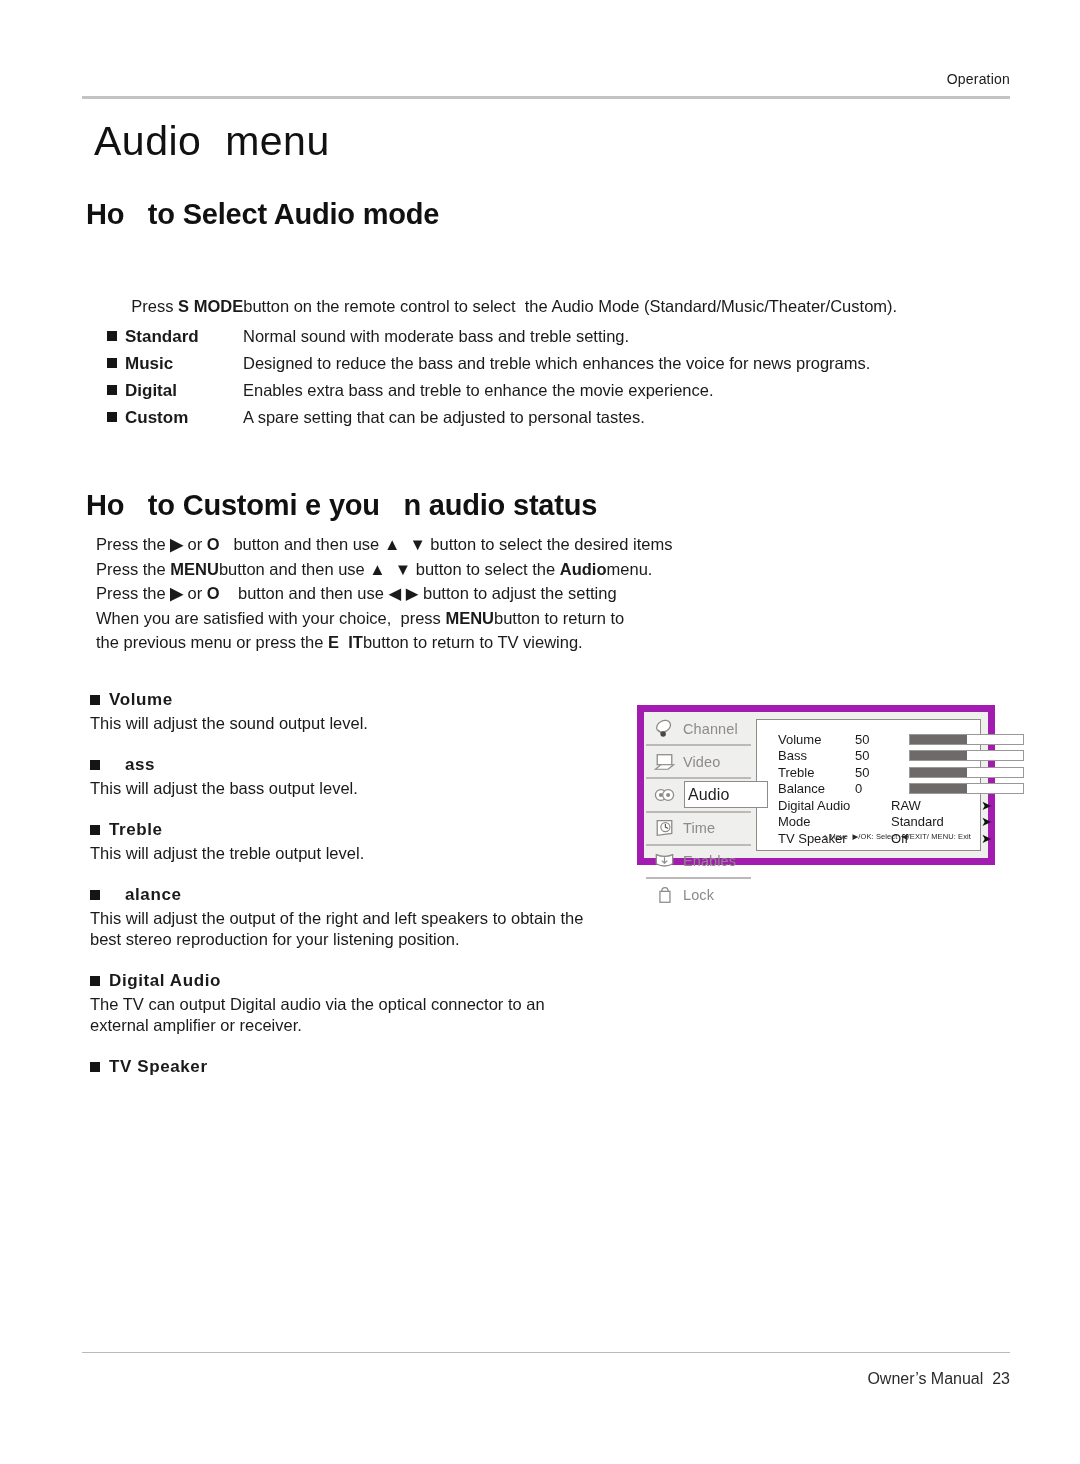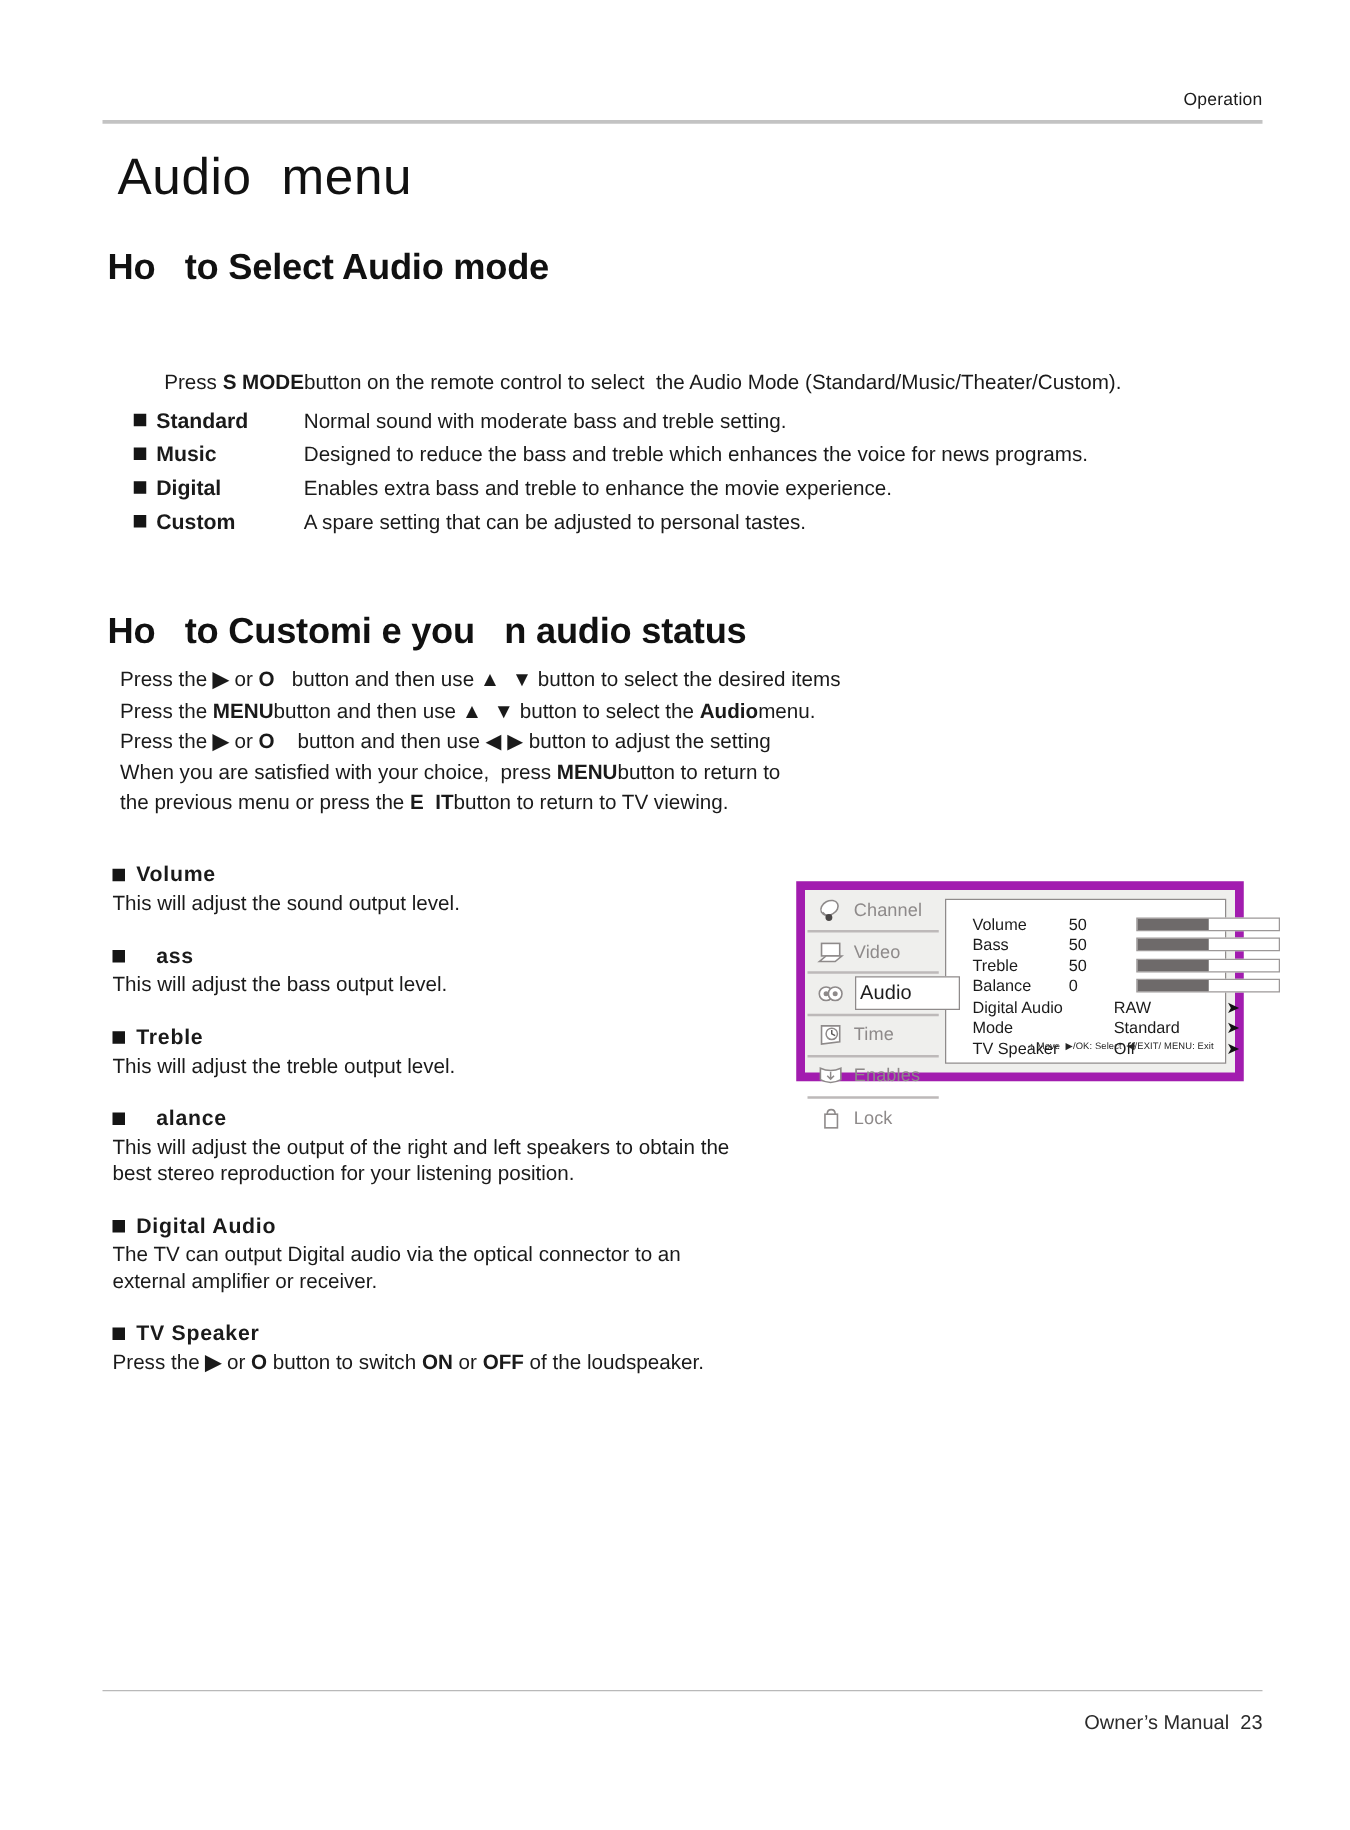--- a/index.html
+++ b/index.html
@@ -383,21 +383,20 @@
       </div>
       <div class="def-body">The TV can output Digital audio via the optical connector to an
 external amplifier or receiver.</div>
     </div>
 
     <div class="def-block">
       <div class="def-head">
         <span class="sq"></span>
         <span>TV Speaker</span>
       </div>
-      <div class="def-body">Press the<b> ▶</b> or <b>O</b>   button to switch <b>ON </b>or <b>OFF </b>of the loudspeaker.</div>
     </div>
 
   </div>
 
   <div class="osd">
 
     <div class="osd-side">
 
       <div class="osd-item">
         <svg class="osd-ico" viewBox="0 0 24 22">

